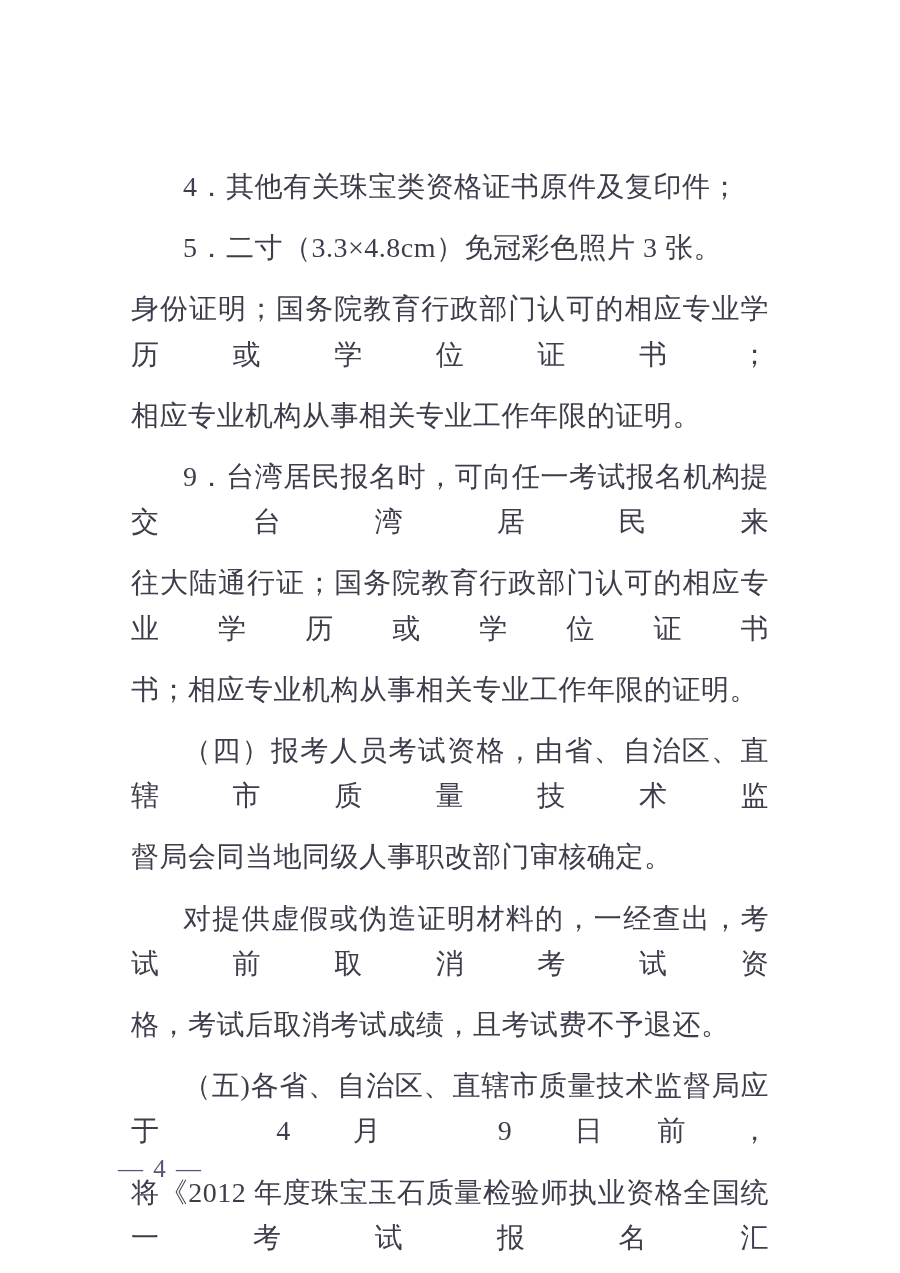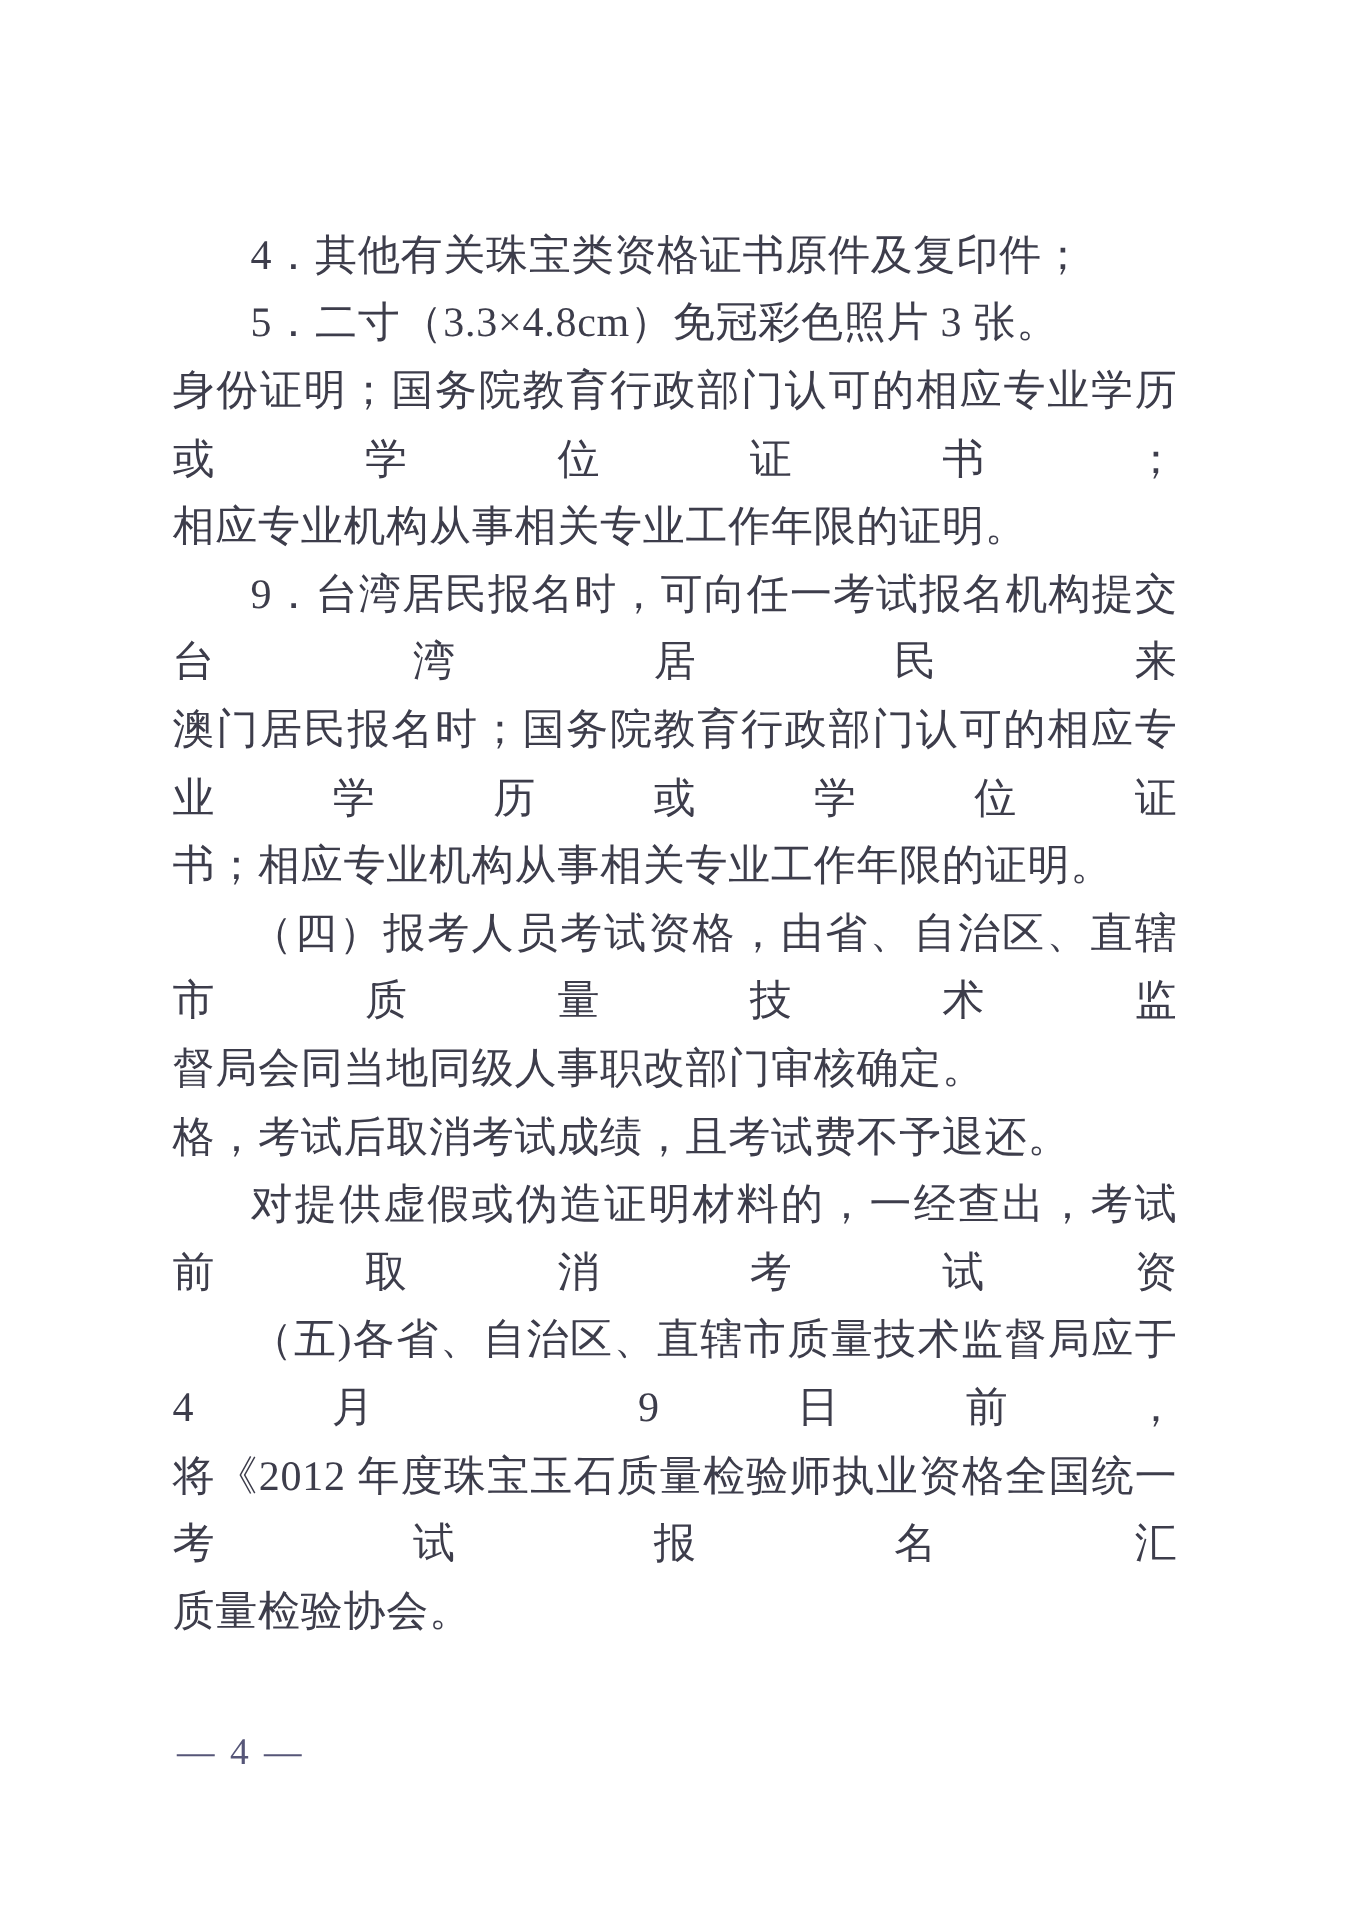--- a/index.html
+++ b/index.html
@@ -16,21 +16,21 @@
     color: #3d3d4b;
     overflow: hidden;
   }
   .text-block {
     position: absolute;
     left: 115px;
     top: 148px;
     width: 670px;
   }
   .line {
-    margin: 0;
+    margin: 16px;
     font-size: 28px;
     line-height: 45.2px;
     letter-spacing: 0.5px;
     text-align: left;
   }
   .indent {
     text-indent: 52px;
   }
   .just {
     text-align: justify;
@@ -49,25 +49,25 @@
 </head>
 <body>
 
 <div class="page">
   <div class="text-block">
     <p class="line indent">4．其他有关珠宝类资格证书原件及复印件；</p>
     <p class="line indent">5．二寸（3.3×4.8cm）免冠彩色照片 3 张。</p>
     <p class="line just">身份证明；国务院教育行政部门认可的相应专业学历或学位证书；</p>
     <p class="line">相应专业机构从事相关专业工作年限的证明。</p>
     <p class="line indent just">9．台湾居民报名时，可向任一考试报名机构提交台湾居民来</p>
-    <p class="line just">澳门居民报名时；国务院教育行政部门认可的相应专业学历或学位证</p>
+    <p class="line just">往大陆通行证；国务院教育行政部门认可的相应专业学历或学位证书</p>
     <p class="line">书；相应专业机构从事相关专业工作年限的证明。</p>
     <p class="line indent just">（四）报考人员考试资格，由省、自治区、直辖市质量技术监</p>
     <p class="line">督局会同当地同级人事职改部门审核确定。</p>
+    <p class="line indent just">对提供虚假或伪造证明材料的，一经查出，考试前取消考试资</p>
     <p class="line">格，考试后取消考试成绩，且考试费不予退还。</p>
-    <p class="line indent just">对提供虚假或伪造证明材料的，一经查出，考试前取消考试资</p>
     <p class="line indent just">（五)各省、自治区、直辖市质量技术监督局应于 4 月 9 日前，</p>
     <p class="line just">将《2012 年度珠宝玉石质量检验师执业资格全国统一考试报名汇</p>
     <p class="line">质量检验协会。</p>
 
   </div>
   <div class="footer">— 4 —</div>
 </div>
 
 </body></html>

